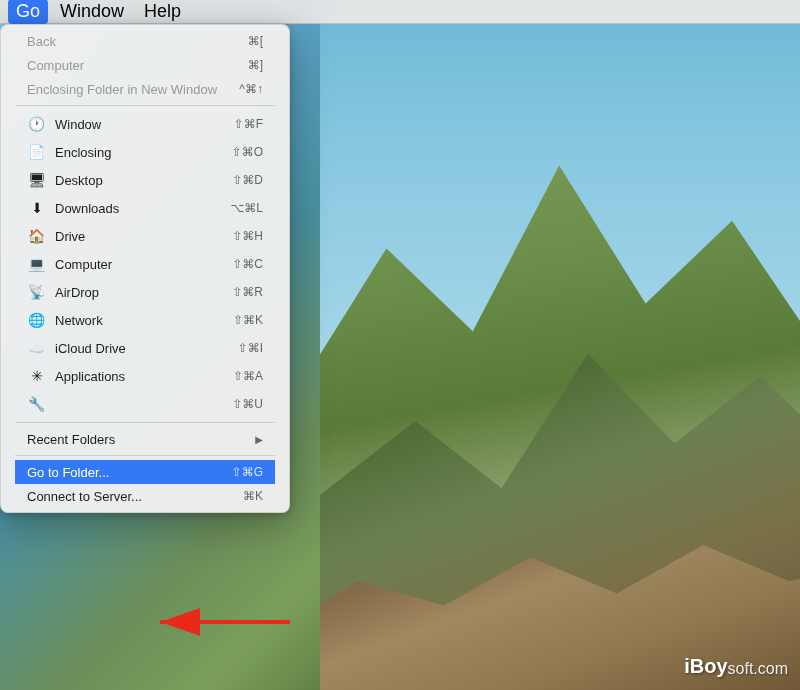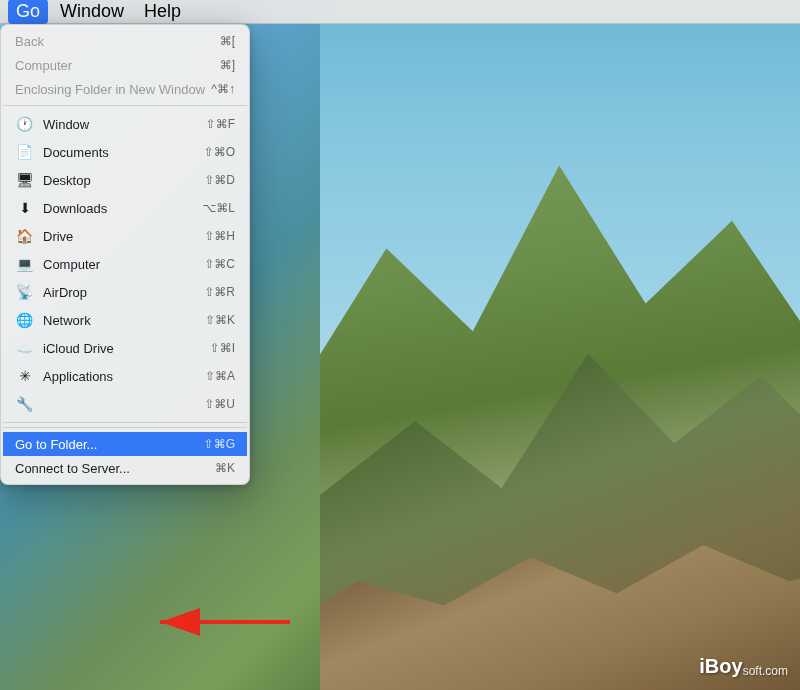--- a/index.html
+++ b/index.html
@@ -43,21 +43,21 @@
     }
 
     .watermark-iboy {
       font-size: 20px;
       font-weight: 700;
       color: white;
       text-shadow: 1px 1px 3px rgba(0,0,0,0.5);
     }
 
     .watermark-soft {
-      font-size: 12px;
+      font-size: 16px;
       color: rgba(255,255,255,0.9);
       text-shadow: 1px 1px 2px rgba(0,0,0,0.4);
     }
 
     
     .menubar {
       position: absolute;
       top: 0; left: 0;
       width: 100%;
       height: 24px;
@@ -82,27 +82,27 @@
     .menubar-item.active {
       background: #3478F6;
       color: white;
     }
 
     
     .dropdown-menu {
       position: absolute;
       top: 24px;
       left: 0px;
-      width: 250px;
+      width: 290px;
       background: rgba(240, 240, 240, 0.97);
       backdrop-filter: blur(20px);
       border-radius: 8px;
       box-shadow: 0 10px 40px rgba(0,0,0,0.3), 0 2px 8px rgba(0,0,0,0.2);
       z-index: 200;
-      padding: 4px 2px;
+      padding: 4px 14px;
       border: 1px solid rgba(0,0,0,0.12);
     }
 
     .menu-item {
       display: flex;
       align-items: center;
       padding: 4px 12px;
       font-size: 13px;
       color: #1d1d1f;
       cursor: pointer;
@@ -252,21 +252,21 @@
   <div class="menu-separator"></div>
 
   <div class="menu-item">
     <span class="menu-icon">🕐</span>
     <span class="menu-label">Window</span>
     <span class="menu-shortcut">⇧⌘F</span>
   </div>
 
   <div class="menu-item">
     <span class="menu-icon">📄</span>
-    <span class="menu-label">Documents</span>
+    <span class="menu-label">Enclosing</span>
     <span class="menu-shortcut">⇧⌘O</span>
   </div>
 
   <div class="menu-item">
     <span class="menu-icon">🖥</span>
     <span class="menu-label">Desktop</span>
     <span class="menu-shortcut">⇧⌘D</span>
   </div>
 
   <div class="menu-item">
@@ -311,20 +311,23 @@
     <span class="menu-shortcut">⇧⌘A</span>
   </div>
 
   <div class="menu-item">
     <span class="menu-icon">🔧</span>
     <span class="menu-shortcut">⇧⌘U</span>
   </div>
 
   <div class="menu-separator"></div>
 
+  <div class="menu-item has-submenu">
+    <span class="menu-label">Recent Folders</span>
+  </div>
 
   <div class="menu-separator"></div>
 
   <div class="menu-item highlighted">
     <span class="menu-label">Go to Folder...</span>
     <span class="menu-shortcut">⇧⌘G</span>
   </div>
 
   <div class="menu-item">
     <span class="menu-label">Connect to Server...</span>

